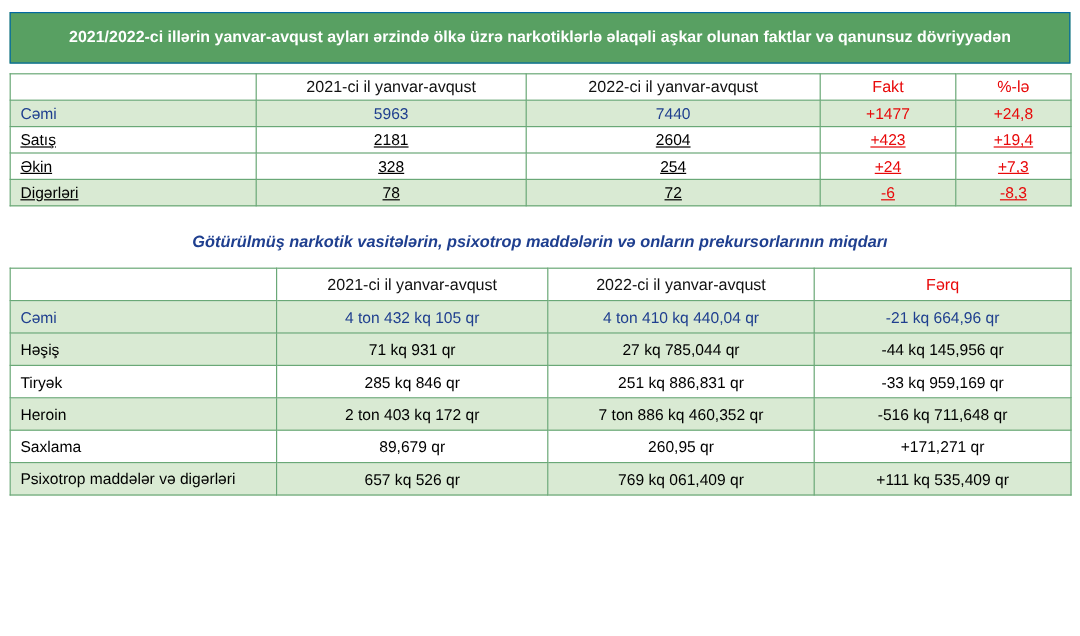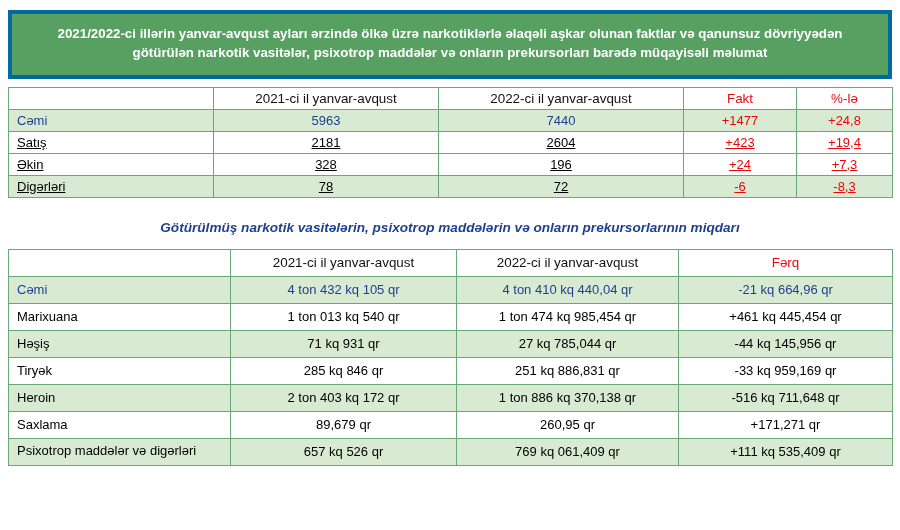--- a/index.html
+++ b/index.html
@@ -25,21 +25,21 @@
   .banner {
     background: #5aa469;
     background: #58a062;
     color: #ffffff;
     font-weight: bold;
     font-size: 13.3px;
     line-height: 1.45;
     text-align: center;
     padding: 10px 26px 12px 26px;
     box-sizing: border-box;
-    border: 4px solid #0369a1;
+    border: 1px solid #0369a1;
   }
   .banner .line {
     display: block;
   }
   
   table.grid {
     width: 100%;
     border-collapse: collapse;
     table-layout: fixed;
     font-size: 13px;
@@ -122,21 +122,20 @@
   .t2 .row-total td { background: #d9ead3; }
   .cell-two-line { line-height: 1.25; }
 </style>
 </head>
 <body>
 
 <div class="page">
 
   <div class="banner">
     <span class="line">2021/2022-ci illərin yanvar-avqust ayları ərzində  ölkə üzrə narkotiklərlə əlaqəli aşkar olunan faktlar və qanunsuz dövriyyədən</span>
-    <span class="line">götürülən narkotik vasitələr, psixotrop maddələr və onların prekursorları barədə müqayisəli məlumat</span>
   </div>
 
   <table class="grid t1">
     <colgroup>
       <col class="c0">
         <col class="c1">
         <col class="c2">
         <col class="c3">
         <col class="c4">
     </colgroup>
@@ -158,21 +157,21 @@
       <tr class="data">
         <td class="label">Satış</td>
         <td class="num">2181</td>
         <td class="num">2604</td>
         <td class="red">+423</td>
         <td class="red">+19,4</td>
       </tr>
       <tr class="data">
         <td class="label">Əkin</td>
         <td class="num">328</td>
-        <td class="num">196</td>
+        <td class="num">254</td>
         <td class="red">+24</td>
         <td class="red">+7,3</td>
       </tr>
       <tr class="data shade">
         <td class="label">Digərləri</td>
         <td class="num">78</td>
         <td class="num">72</td>
         <td class="red">-6</td>
         <td class="red">-8,3</td>
       </tr>
@@ -194,42 +193,36 @@
         <td>2021-ci il  yanvar-avqust</td>
         <td>2022-ci il  yanvar-avqust</td>
         <td class="red">Fərq</td>
       </tr>
       <tr class="row-total">
         <td class="label">Cəmi</td>
         <td class="num">4 ton 432 kq 105 qr</td>
         <td class="num">4 ton 410 kq 440,04 qr</td>
         <td class="num diff">-21 kq 664,96 qr</td>
       </tr>
-      <tr class="plain">
-        <td class="label">Marixuana</td>
-        <td class="num">1 ton 013 kq 540 qr</td>
-        <td class="num">1 ton 474 kq 985,454 qr</td>
-        <td class="num">+461 kq 445,454 qr</td>
-      </tr>
       <tr class="shade">
         <td class="label">Həşiş</td>
         <td class="num">71 kq 931 qr</td>
         <td class="num">27 kq 785,044 qr</td>
         <td class="num">-44 kq 145,956 qr</td>
       </tr>
       <tr class="plain">
         <td class="label">Tiryək</td>
         <td class="num">285 kq 846 qr</td>
         <td class="num">251 kq 886,831 qr</td>
         <td class="num">-33 kq 959,169 qr</td>
       </tr>
       <tr class="shade">
         <td class="label">Heroin</td>
         <td class="num">2 ton 403 kq 172 qr</td>
-        <td class="num">1 ton 886 kq 370,138 qr</td>
+        <td class="num">7 ton 886 kq 460,352 qr</td>
         <td class="num">-516 kq 711,648 qr</td>
       </tr>
       <tr class="plain">
         <td class="label">Saxlama</td>
         <td class="num">89,679 qr</td>
         <td class="num">260,95 qr</td>
         <td class="num">+171,271 qr</td>
       </tr>
       <tr class="shade">
         <td class="label cell-two-line">Psixotrop maddələr və digərləri</td>

